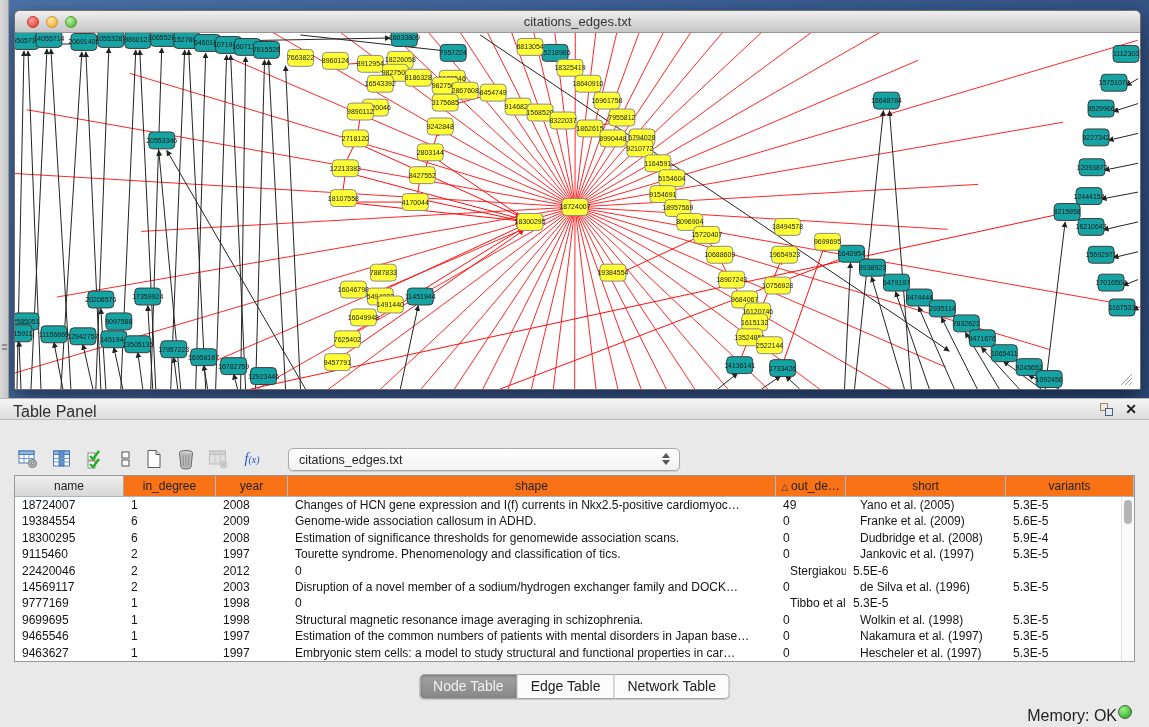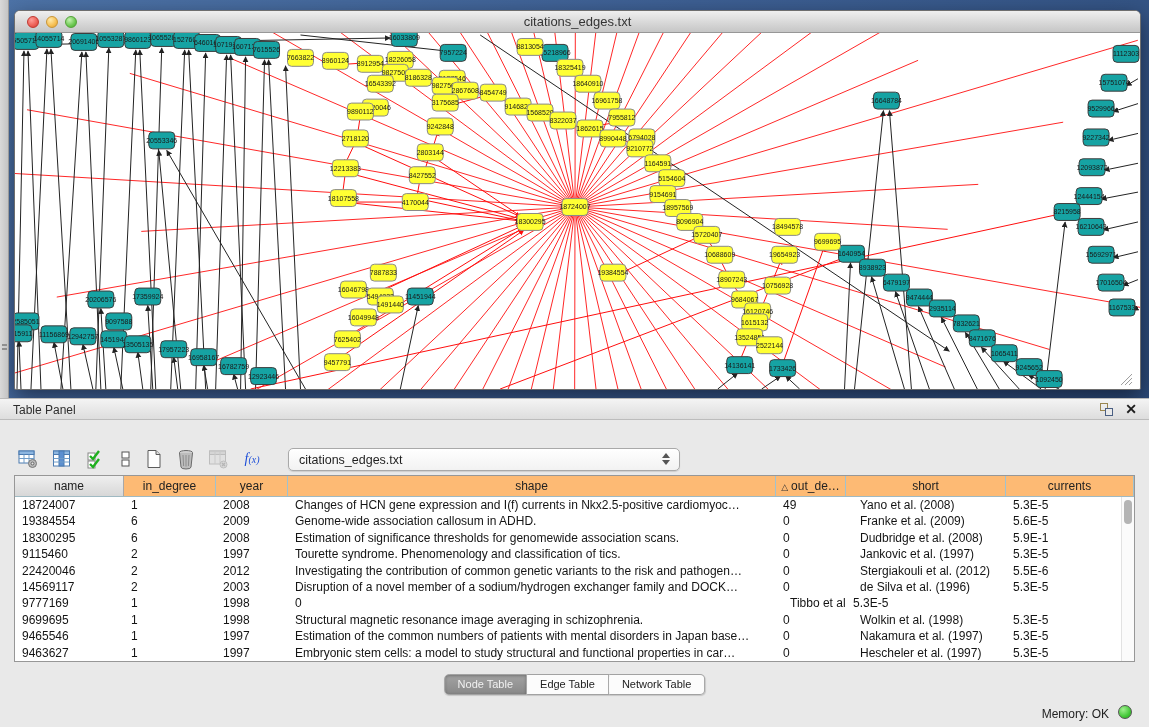--- a/index.html
+++ b/index.html
@@ -25,21 +25,21 @@
   .light.red   { background:radial-gradient(circle at 35% 30%,#ff9d97,#ec5f55 60%,#d13a30); border:1px solid #c03730; }
   .light.yellow{ background:radial-gradient(circle at 35% 30%,#ffe9a8,#f6bf52 60%,#dd9f32); border:1px solid #c99536; }
   .light.green { background:radial-gradient(circle at 35% 30%,#c4f2b0,#6cc851 60%,#47a82f); border:1px solid #53a238; }
   .graph-canvas { position:relative; width:100%; height:356px; background:#ffffff; overflow:hidden; border-radius:0 0 2px 2px; }
   .graph-canvas svg { display:block; width:100%; height:100%; }
 
   
   .table-panel { position:absolute; left:0; top:398px; width:1149px; height:329px; background:#e9e9e9; }
   .panel-header { position:absolute; left:0; top:0; width:100%; height:22px;
     background:linear-gradient(#f4f4f4,#dddddd); border-top:1px solid #b9b9b9; border-bottom:1px solid #bcbcbc; }
-  .panel-header .ptitle { position:absolute; left:13px; top:4px; font-size:12px; color:#2e2e2e; }
+  .panel-header .ptitle { position:absolute; left:13px; top:4px; font-size:16px; color:#2e2e2e; }
   .float-icon { position:absolute; right:36px; top:4px; width:13px; height:13px; cursor:default; }
   .float-icon .sq1 { position:absolute; left:0; top:0; width:8px; height:8px; border:1px solid #9a8650; }
   .float-icon .sq2 { position:absolute; right:0; bottom:0; width:8px; height:8px; border:1px solid #4a5f83; background:#e9e9e9; }
   .close-icon { position:absolute; right:12px; top:2px; font-size:14px; font-weight:bold; color:#1c1c1c; cursor:default; }
 
   .toolbar-btn { position:absolute; top:48px; width:28px; height:26px; background:transparent; border:0; cursor:default; }
   .toolbar-btn svg { display:block; margin:0 auto; }
   .fx-label { font-size:14px; color:#1d4ed8; font-family:"Liberation Serif", serif; font-style:italic; }
   .fx-label .paren { font-size:10px; }
   .dropdown { position:absolute; left:288px; top:50px; width:392px; height:23px; background:linear-gradient(#ffffff,#f2f2f2);
@@ -48,40 +48,40 @@
   .dropdown .arrows { position:absolute; right:9px; top:4px; display:flex; flex-direction:column; gap:2px; }
   .dropdown .arrows i { display:block; width:0; height:0; border-left:4px solid transparent; border-right:4px solid transparent; }
   .dropdown .arrows .up { border-bottom:5px solid #555; }
   .dropdown .arrows .dn { border-top:5px solid #555; }
 
   .data-table { position:absolute; left:14px; top:77px; width:1121px; height:187px;
     background:#ffffff; border:1px solid #979797; }
   .thead { display:grid; grid-template-columns:109px 92px 72px 488px 70px 160px 1fr; height:21px;
     border-bottom:1px solid #9fb9c2; }
   .th { font-size:12px; color:#222; text-align:center; line-height:20px;
-    background:#fdba74; border-right:1px solid #9fc2cf; overflow:hidden; white-space:nowrap; }
+    background:#f97316; border-right:1px solid #9fc2cf; overflow:hidden; white-space:nowrap; }
   .th.gray { background:linear-gradient(#efefef,#d7d7d7); border-right:1px solid #a8a8a8; }
   .th .sort { font-size:9px; color:#333; margin-right:3px; }
   .tbody { position:relative; }
   .trow { display:grid; grid-template-columns:109px 92px 72px 488px 70px 160px 1fr; height:16.4px; }
   .td { font-size:12px; color:#141414; line-height:16.4px; padding-left:7px; overflow:hidden; white-space:nowrap; }
   .td.short-col { padding-left:14px; }
   .vscroll { position:absolute; right:0; top:21px; bottom:0; width:13px; background:#fbfbfb; border-left:1px solid #e2e2e2; }
   .vscroll .thumb { position:absolute; left:2px; top:3px; width:8px; height:24px; border-radius:5px; background:#b4b4b4; }
 
   .tabs { position:absolute; left:50%; top:276px; transform:translateX(-50%); display:flex;
     border-radius:5px; box-shadow:0 1px 1px rgba(0,0,0,0.15); }
-  .tab { font-size:11px; padding:3px 13px 4px 13px; background:#fcfcfc; color:#222;
+  .tab { font-size:14px; padding:3px 13px 4px 13px; background:#fcfcfc; color:#222;
     border:1px solid #a2a2a2; border-left-width:0; cursor:default; white-space:nowrap; }
   .tab:first-child { border-left-width:1px; border-radius:5px 0 0 5px; }
   .tab:last-child { border-radius:0 5px 5px 0; }
   .tab.selected { background:linear-gradient(#a3a3a3,#888888); color:#f1f1f1; box-shadow:inset 0 1px 3px rgba(0,0,0,0.3); }
 
   .statusbar { position:absolute; left:0; bottom:0; width:100%; height:28px; }
-  .mem-label { position:absolute; right:40px; top:8px; font-size:12px; color:#222; }
+  .mem-label { position:absolute; right:32px; top:8px; font-size:16px; color:#222; }
   .mem-dot { position:absolute; right:17px; top:6px; width:14px; height:14px; border-radius:50%;
     background:radial-gradient(circle at 35% 30%,#9ff08f,#3ec432 65%,#2aa623); border:1px solid #555; }
 </style>
 </head>
 <body>
 
 <div class="network-area">
   <div class="graph-window">
     <div class="titlebar">
       <div class="lights">
@@ -821,64 +821,63 @@
   </div>
 
   <div class="data-table">
     <div class="thead" id="thead">
         <div class="th gray">name</div>
         <div class="th">in_degree</div>
         <div class="th">year</div>
         <div class="th">shape</div>
         <div class="th"><span class="sort">△</span>out_de…</div>
         <div class="th">short</div>
-        <div class="th">currents</div>
+        <div class="th">variants</div>
       </div>
     <div class="tbody" id="tbody">
         <div class="trow">
           <div class="td">18724007</div>
           <div class="td">1</div>
           <div class="td">2008</div>
           <div class="td">Changes of HCN gene expression and I(f) currents in Nkx2.5-positive cardiomyoc…</div>
           <div class="td">49</div>
-          <div class="td short-col">Yano et al. (2008)</div>
+          <div class="td short-col">Yano et al. (2005)</div>
           <div class="td">5.3E-5</div>
         </div>
         <div class="trow">
           <div class="td">19384554</div>
           <div class="td">6</div>
           <div class="td">2009</div>
           <div class="td">Genome-wide association callosum in ADHD.</div>
           <div class="td">0</div>
           <div class="td short-col">Franke et al. (2009)</div>
           <div class="td">5.6E-5</div>
         </div>
         <div class="trow">
           <div class="td">18300295</div>
           <div class="td">6</div>
           <div class="td">2008</div>
           <div class="td">Estimation of significance thresholds for genomewide association scans.</div>
           <div class="td">0</div>
           <div class="td short-col">Dudbridge et al. (2008)</div>
-          <div class="td">5.9E-1</div>
+          <div class="td">5.9E-4</div>
         </div>
         <div class="trow">
           <div class="td">9115460</div>
           <div class="td">2</div>
           <div class="td">1997</div>
           <div class="td">Tourette syndrome. Phenomenology and classification of tics.</div>
           <div class="td">0</div>
           <div class="td short-col">Jankovic et al. (1997)</div>
           <div class="td">5.3E-5</div>
         </div>
         <div class="trow">
           <div class="td">22420046</div>
           <div class="td">2</div>
           <div class="td">2012</div>
-          <div class="td">Investigating the contribution of common genetic variants to the risk and pathogen…</div>
           <div class="td">0</div>
           <div class="td short-col">Stergiakouli et al. (2012)</div>
           <div class="td">5.5E-6</div>
         </div>
         <div class="trow">
           <div class="td">14569117</div>
           <div class="td">2</div>
           <div class="td">2003</div>
           <div class="td">Disruption of a novel member of a sodium/hydrogen exchanger family and DOCK…</div>
           <div class="td">0</div>

